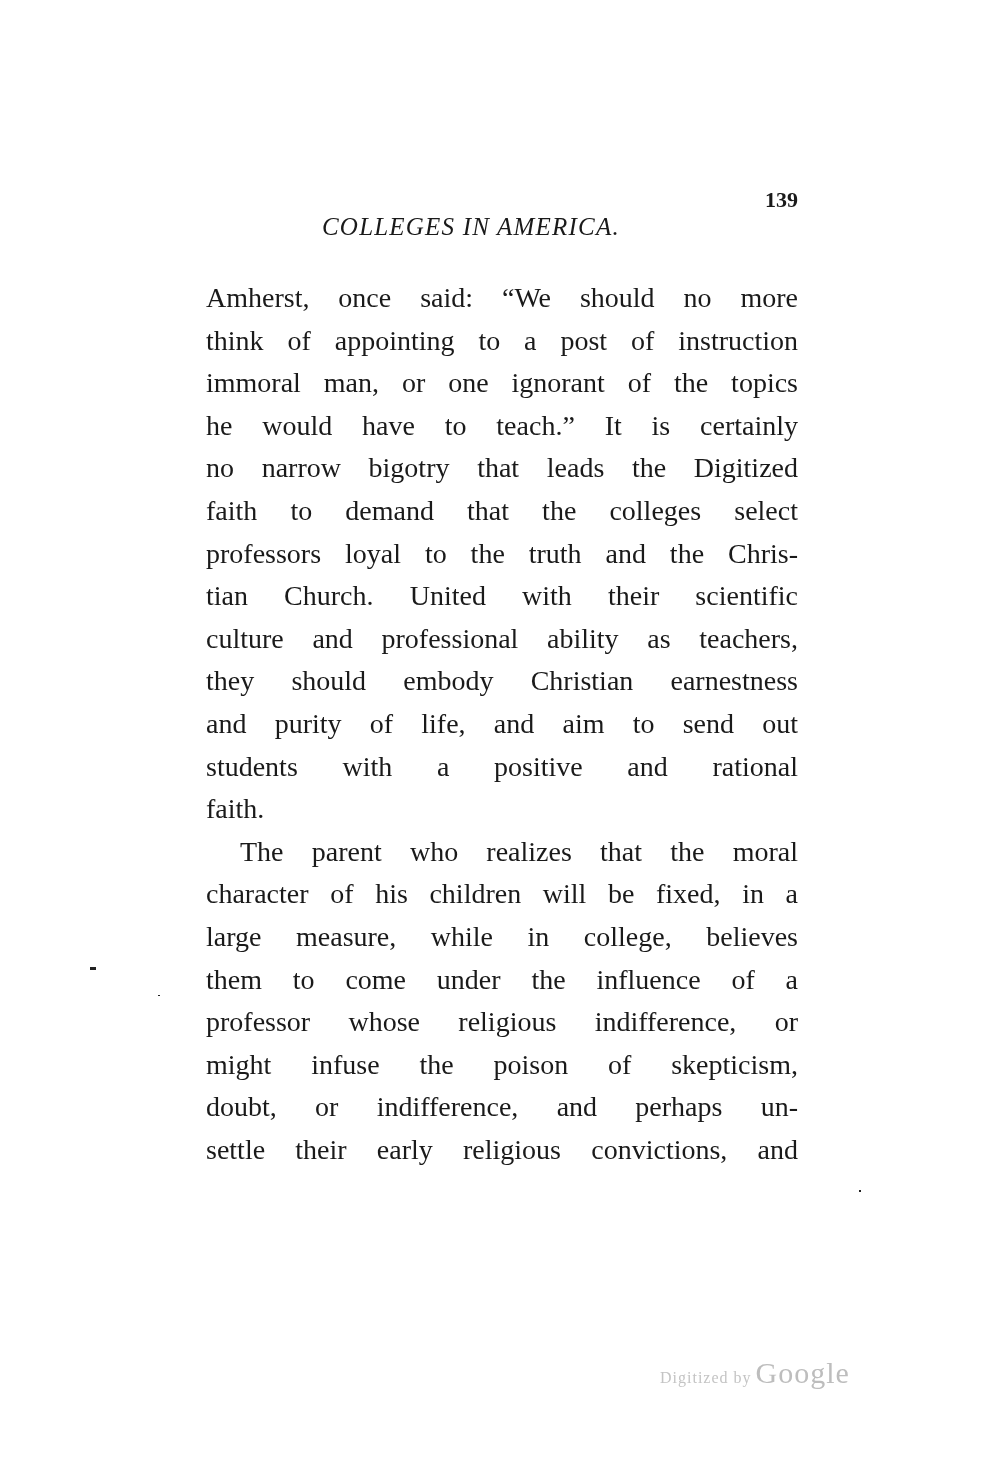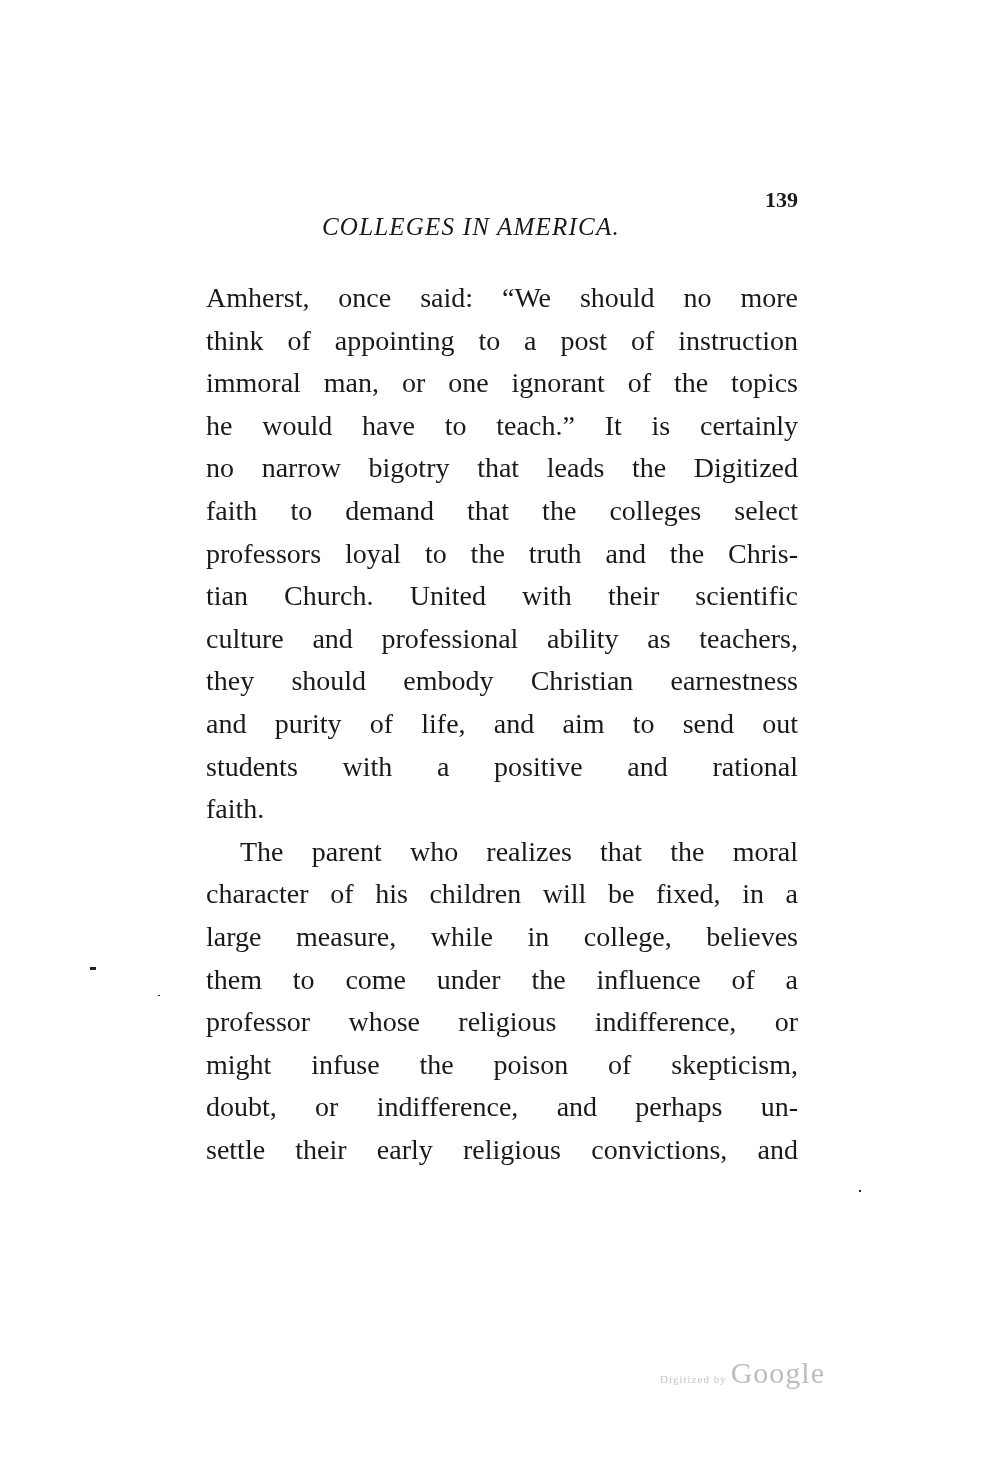--- a/index.html
+++ b/index.html
@@ -75,21 +75,21 @@
     .speck-2 { left: 158px; top: 995px; width: 2px; height: 1px; }
     .speck-3 { left: 859px; top: 1190px; width: 2px; height: 2px; }
     .watermark {
       position: absolute;
       left: 660px;
       top: 1356px;
       color: #c4c4c4;
       white-space: nowrap;
     }
     .watermark .digitized {
-      font-size: 11px;
+      font-size: 16px;
       letter-spacing: 1px;
       vertical-align: baseline;
     }
     .watermark .brand {
       font-family: Liberation Serif, serif;
       font-size: 30px;
       letter-spacing: 1px;
       color: #bdbdbd;
     }
   </style>

